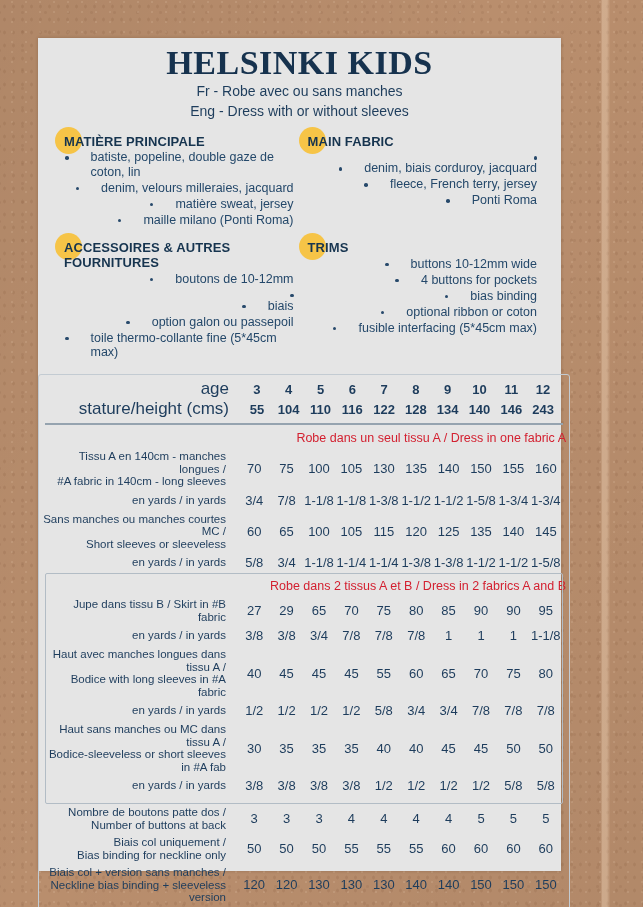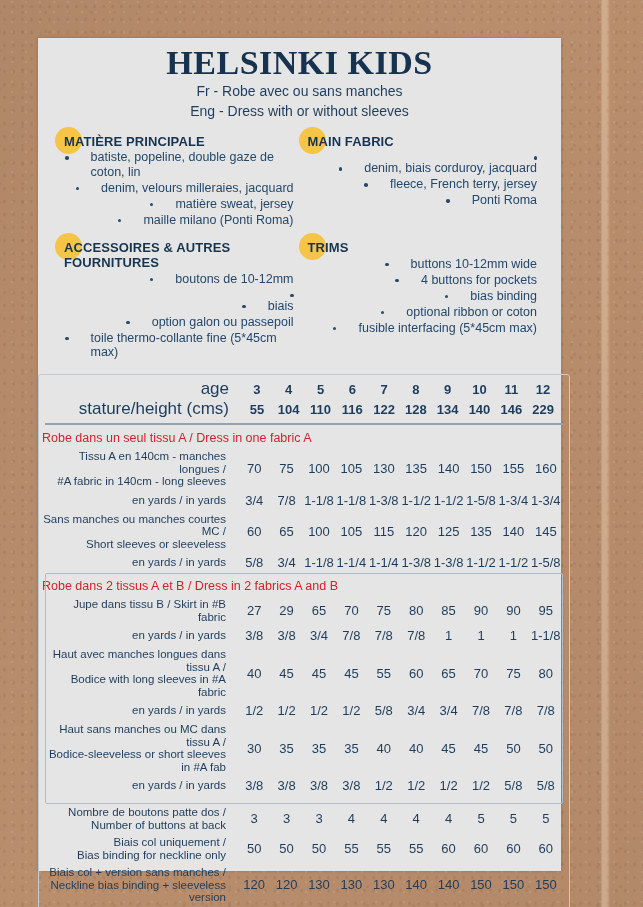--- a/index.html
+++ b/index.html
@@ -52,21 +52,21 @@
   }
   .trow{display:grid;grid-template-columns:196px repeat(10,1fr);align-items:center;padding:2.5px 4px 2.5px 0;}
   .tlabel{
     font-size:11.5px;line-height:12.5px;text-align:right;padding-right:12px;
     white-space:pre-line;color:#1d3c5c;
   }
   .tval{font-size:13px;text-align:center;}
   .thead .tlabel{font-weight:normal;font-size:17px;}
   .thead .tval{font-weight:bold;}
   .thead-wrap{border-bottom:2px solid #95a3af;margin:0 3px;padding-bottom:3px;}
-  .redtitle{color:#d32030;font-size:12.5px;text-align:left;padding:6px 0 3px;}
+  .redtitle{color:#d32030;font-size:12.5px;text-align:right;padding:6px 0 3px;}
   .sec2{position:relative;padding-bottom:8px;}
   .sec2::before{
     content:"";position:absolute;top:0;bottom:0;left:3px;right:3px;
     border:1px solid #b2bcc5;border-radius:2px;pointer-events:none;
   }
 </style>
 </head>
 <body>
 
 <div class="sheet">
@@ -187,21 +187,21 @@
         <div class="tlabel">stature/height (cms)</div>
       <div class="tval">55</div>
           <div class="tval">104</div>
           <div class="tval">110</div>
           <div class="tval">116</div>
           <div class="tval">122</div>
           <div class="tval">128</div>
           <div class="tval">134</div>
           <div class="tval">140</div>
           <div class="tval">146</div>
-          <div class="tval">229</div>
+          <div class="tval">243</div>
         </div>
     </div>
     <div class="redtitle">Robe dans un seul tissu A /  Dress in one fabric A</div>
     <div id="s1-rows">
         <div class="trow">
           <div class="tlabel">Tissu A en 140cm - manches longues /
 #A fabric in 140cm - long sleeves</div>
           <div class="tval">70</div>
           <div class="tval">75</div>
           <div class="tval">100</div>

